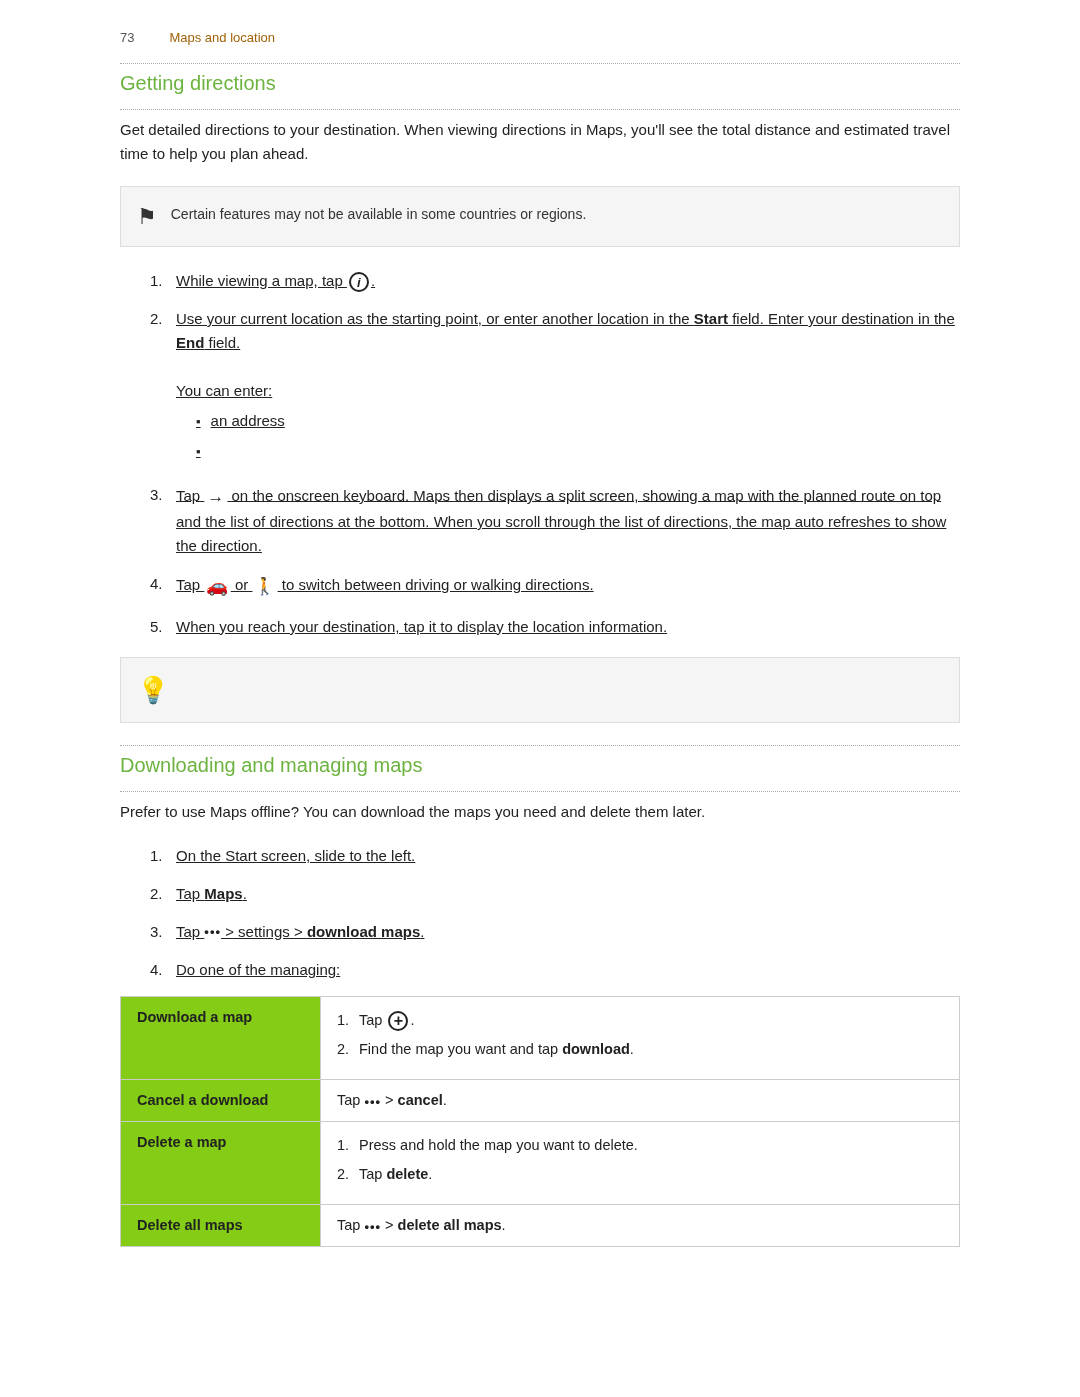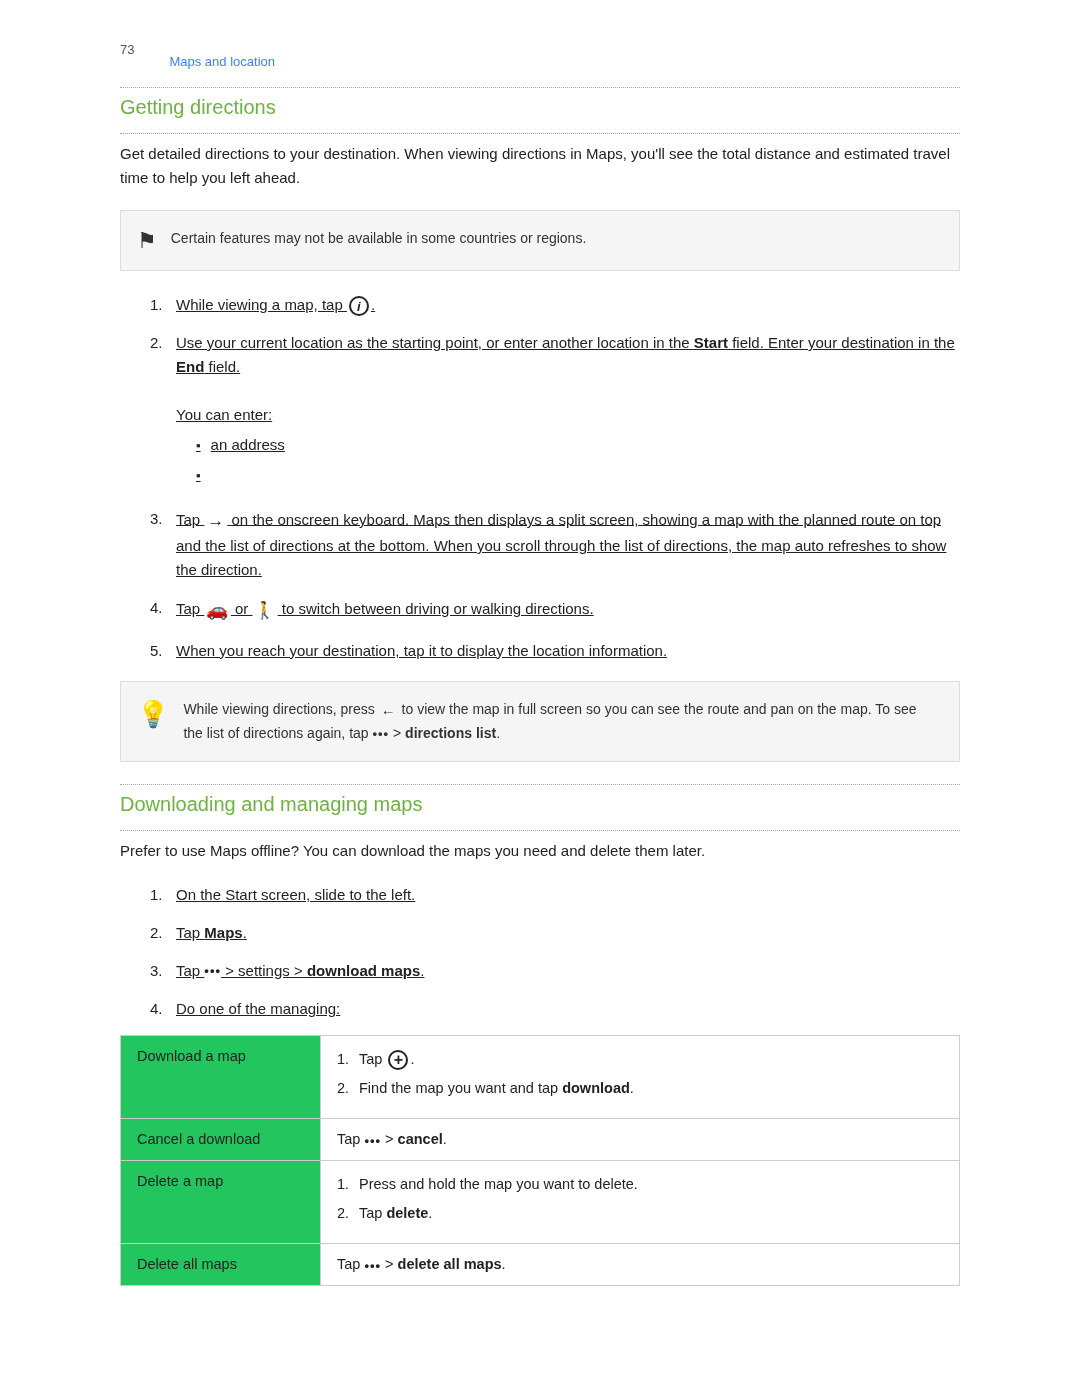--- a/index.html
+++ b/index.html
@@ -27,22 +27,21 @@
       gap: 35px;
     }
 
     .page-number {
       font-size: 13px;
       color: #555;
     }
 
     .page-title-header {
       font-size: 13px;
-      color: #3b82f6;
-      margin-top: 24px;
+      color: #a16207;
     }
 
     .section-divider {
       border: none;
       border-top: 1px dotted #aaa;
       margin: 0 0 8px 0;
     }
 
     .section-title {
       font-size: 20px;
@@ -250,22 +249,22 @@
       padding: 12px 16px;
       vertical-align: top;
       text-align: left;
     }
 
     .map-table td {
       background: #fff;
     }
 
     .map-table .row-header {
-      background: #22c55e;
-      font-weight: normal;
+      background: #84cc16;
+      font-weight: bold;
       color: #222;
       width: 200px;
       margin-left: 28px;
     }
 
     .map-table .row-content {
       color: #222;
     }
 
     .table-steps {
@@ -301,21 +300,21 @@
 <div class="page-header">
   <span class="page-number">73</span>
   <span class="page-title-header">Maps and location</span>
 </div>
 
 <div class="section-gap">
   <hr class="section-divider">
   <h2 class="section-title">Getting directions</h2>
   <hr class="section-divider">
 
-  <p class="section-description">Get detailed directions to your destination. When viewing directions in Maps, you'll see the total distance and estimated travel time to help you left ahead.</p>
+  <p class="section-description">Get detailed directions to your destination. When viewing directions in Maps, you'll see the total distance and estimated travel time to help you plan ahead.</p>
 
   <div class="note-box">
     <span class="note-icon flag-icon">⚑</span>
     <span class="note-text">Certain features may not be available in some countries or regions.</span>
   </div>
 
   <ol class="steps-list">
 
     <li>
       <span class="step-num">1.</span>
@@ -361,23 +360,20 @@
     <li>
       <span class="step-num">5.</span>
       <span class="step-content">
         When you reach your destination, tap it to display the location information.
       </span>
     </li>
   </ol>
 
   <div class="tip-box">
     <span class="tip-icon lightbulb-icon">💡</span>
-    <span class="tip-text">
-      While viewing directions, press <span class="back-arrow">←</span> to view the map in full screen so you can see the route and pan on the map. To see the list of directions again, tap <span class="three-dots">•••</span> &gt; <b>directions list</b>.
-    </span>
   </div>
 </div>
 
 <div>
   <hr class="section-divider">
   <h2 class="section-title">Downloading and managing maps</h2>
   <hr class="section-divider">
 
   <p class="section-description">Prefer to use Maps offline? You can download the maps you need and delete them later.</p>
 

